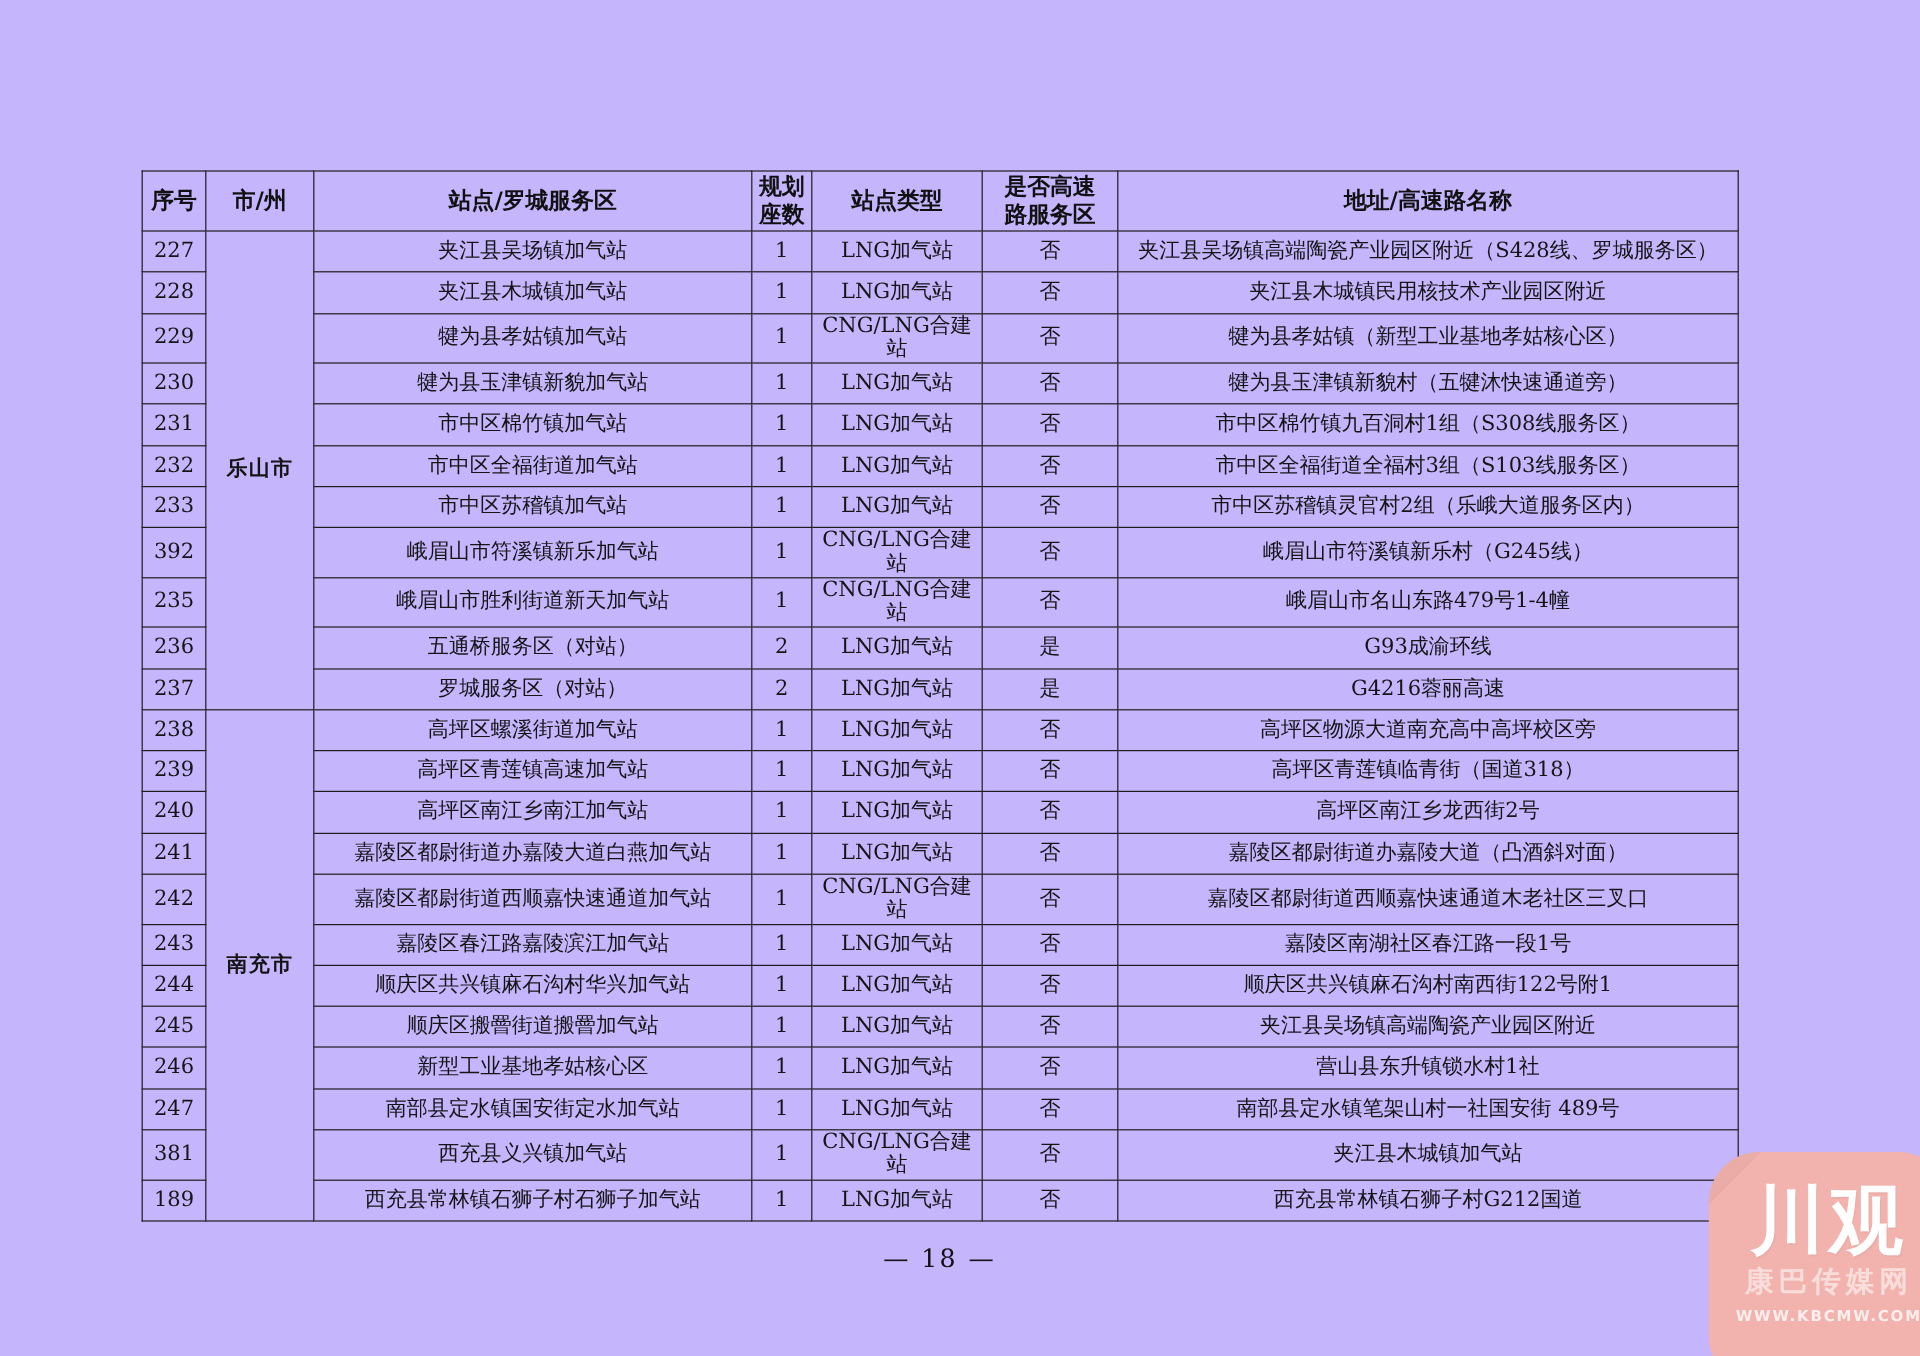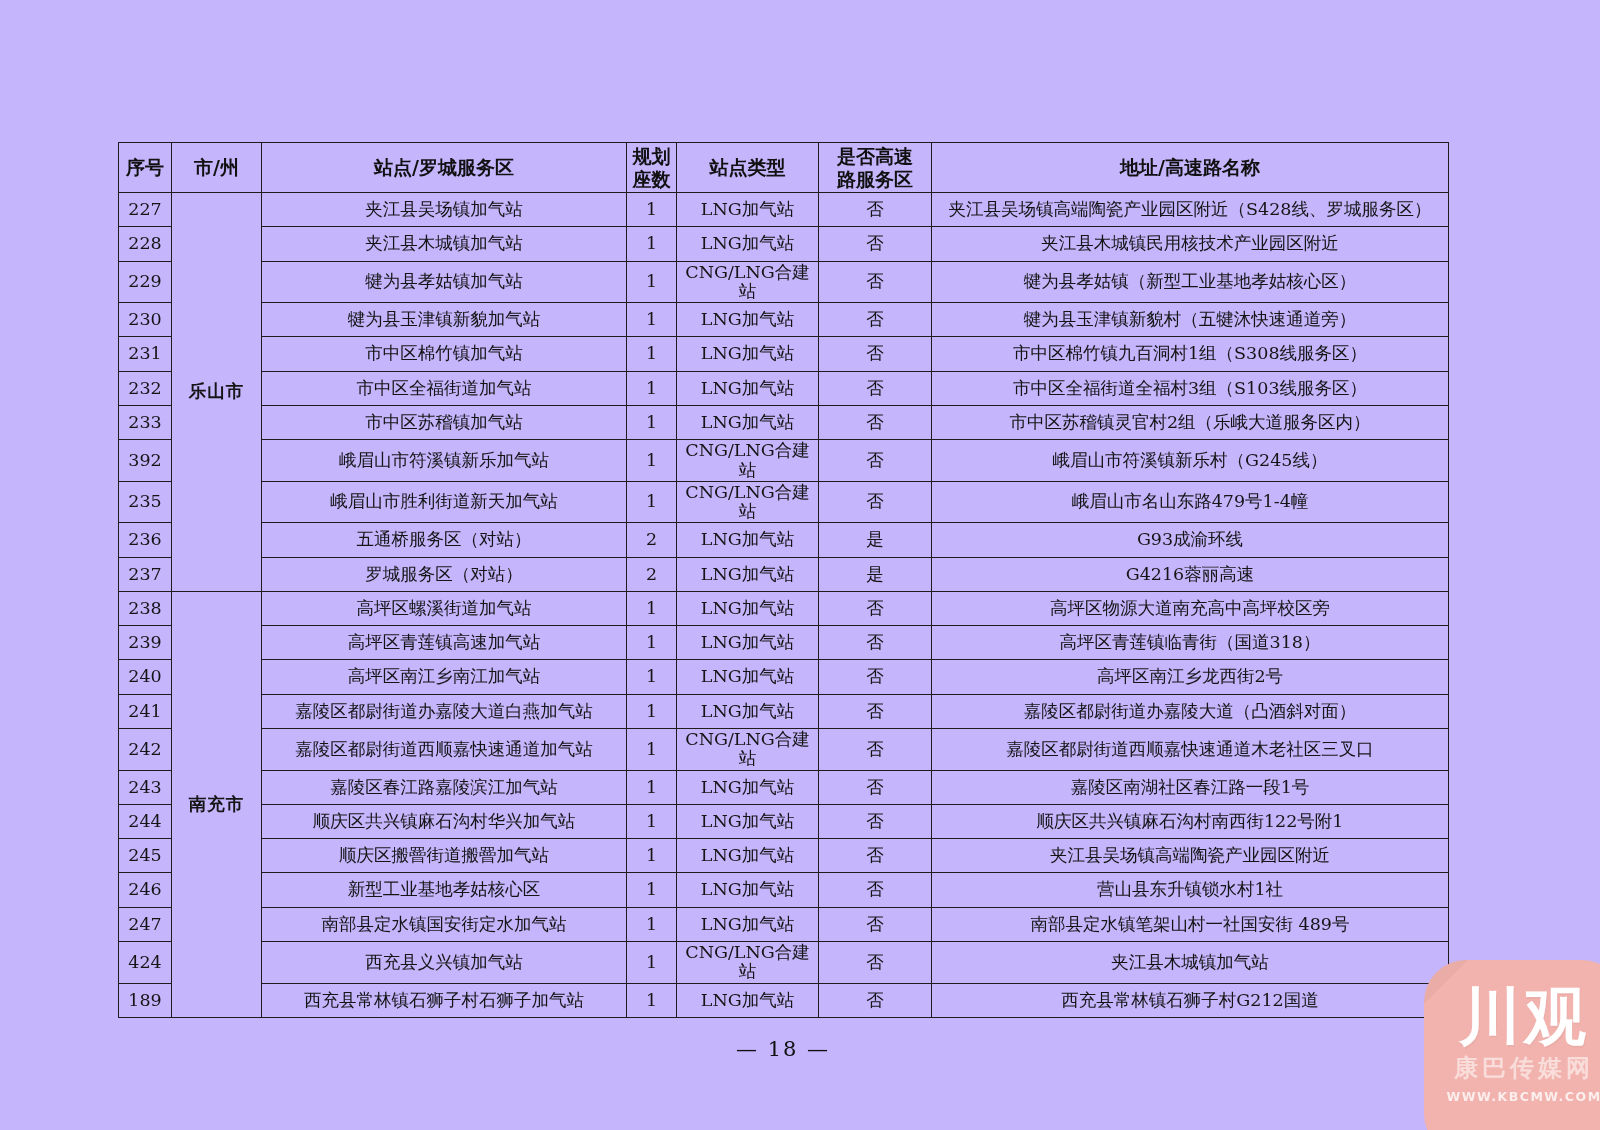--- a/index.html
+++ b/index.html
@@ -299,21 +299,21 @@
         </tr>
         <tr>
           <td>247</td>
           <td>南部县定水镇国安街定水加气站</td>
           <td>1</td>
           <td>LNG加气站</td>
           <td>否</td>
           <td class="address-cell">南部县定水镇笔架山村一社国安街 489号</td>
         </tr>
         <tr>
-          <td>424</td>
+          <td>381</td>
           <td>西充县义兴镇加气站</td>
           <td>1</td>
           <td>CNG/LNG合建站</td>
           <td>否</td>
           <td class="address-cell">夹江县木城镇加气站</td>
         </tr>
         <tr>
           <td>189</td>
           <td>西充县常林镇石狮子村石狮子加气站</td>
           <td>1</td>

